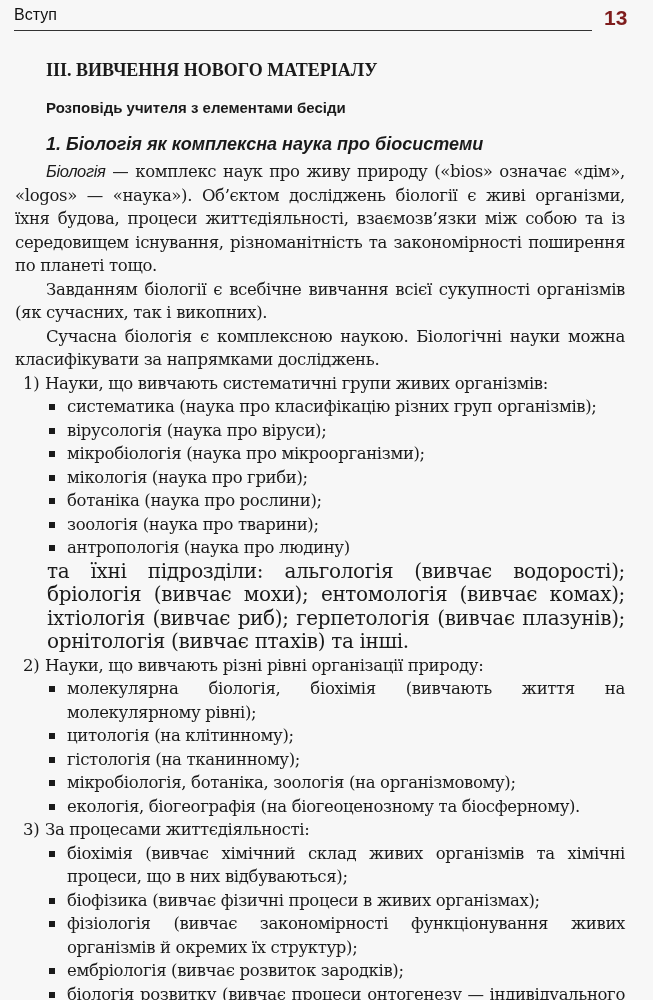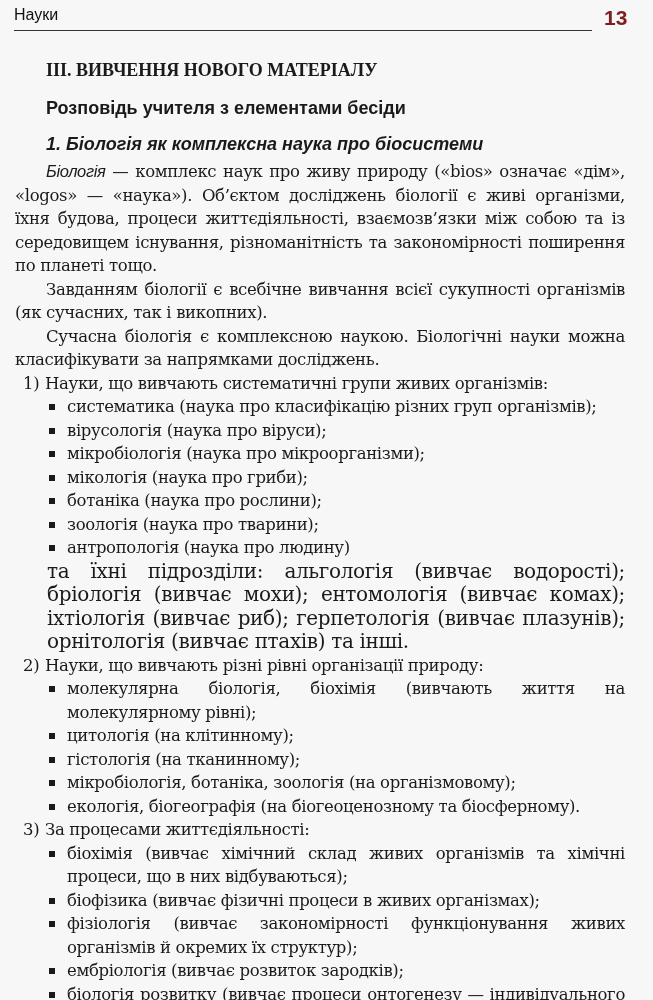--- a/index.html
+++ b/index.html
@@ -24,21 +24,21 @@
   }
   .content {
     position: absolute; left: 15px; top: 40px; width: 610px;
   }
   .h-sec {
     font-family: Liberation Serif, serif;
     font-weight: bold; font-size: 18px; margin: 16px 0 0 31px; height: 38px; line-height: 28px;
   }
   .h-sub {
     font-family: "Liberation Sans", "DejaVu Sans", sans-serif;
-    font-weight: bold; font-size: 18px; margin: 0 0 0 31px; height: 36px; line-height: 28px;
+    font-weight: bold; font-size: 15px; margin: 0 0 0 31px; height: 36px; line-height: 28px;
   }
   .h-topic {
     font-family: "Liberation Sans", "DejaVu Sans", sans-serif;
     font-weight: bold; font-style: italic; font-size: 18px; margin: 0 0 0 31px; height: 30px; line-height: 28px;
   }
   p.para {
     margin: 0; font-size: 16.5px; line-height: 23.5px;
     text-align: justify; text-indent: 31px;
     font-family: "DejaVu Serif", "Liberation Serif", serif;
     letter-spacing: -0.35px;
@@ -60,21 +60,21 @@
   }
   .cont {
     margin: 0 0 0 32px; font-size: 20px; line-height: 23.5px;
     text-align: justify; letter-spacing: -0.35px;
   }
 </style>
 </head>
 <body>
 
 <div class="header">
-  <span class="header-title">Науки</span>
+  <span class="header-title">Вступ</span>
 </div>
 <span class="page-number">13</span>
 
 <div class="content">
   <div class="h-sec">ІІІ. ВИВЧЕННЯ НОВОГО МАТЕРІАЛУ</div>
   <div class="h-sub">Розповідь учителя з елементами бесіди</div>
   <div class="h-topic">1. Біологія як комплексна наука про біосистеми</div>
 
   <p class="para"><span class="term">Біологія</span><span> — комплекс наук про живу природу («bios» означає «дім», «logos» — «наука»). Об’єктом досліджень біології є живі організми, їхня будова, процеси життєдіяльності, взаємозв’язки між собою та із середовищем існування, різноманітність та закономірності поширення по планеті тощо.</span></p>
   <p class="para">Завданням біології є всебічне вивчання всієї сукупності організмів (як сучасних, так і викопних).</p>

